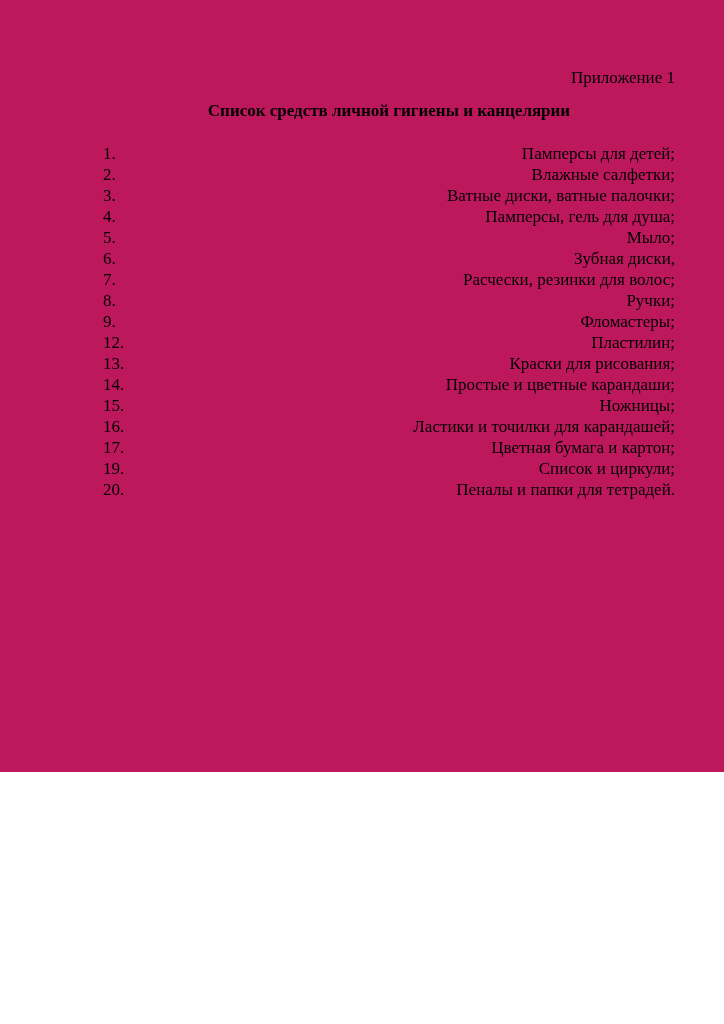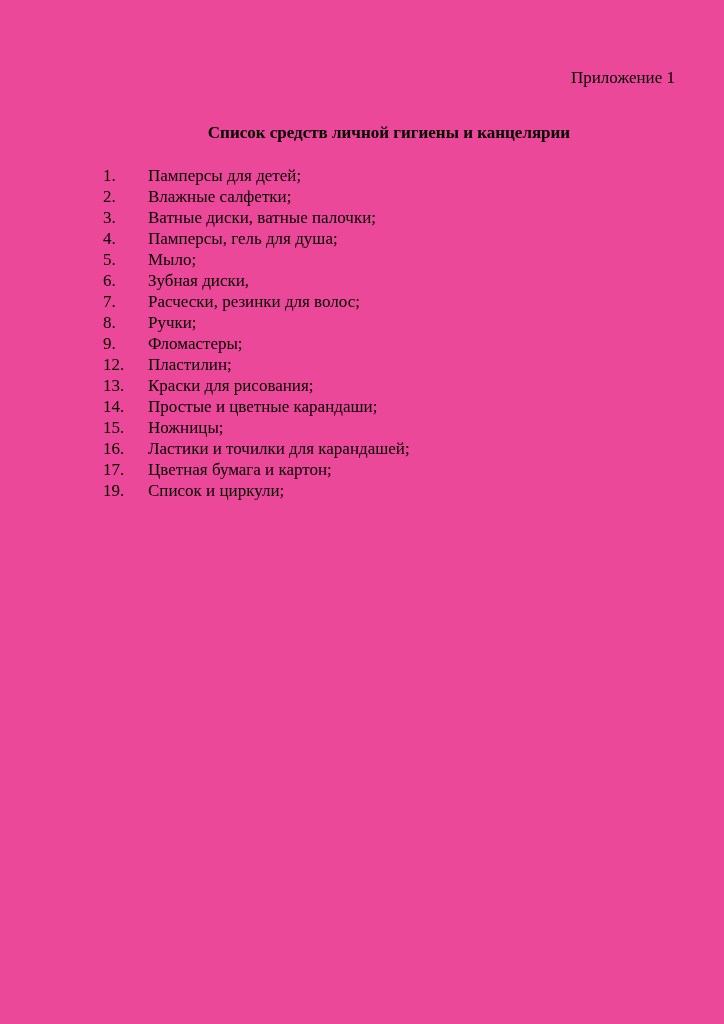--- a/index.html
+++ b/index.html
@@ -3,54 +3,55 @@
 <meta charset="utf-8">
 <style>
   html, body {
     margin: 0;
     padding: 0;
     background: #ffffff;
   }
   .page {
     position: relative;
     width: 724px;
-    height: 1024px;
-    background: #ec4899;
+    height: 772px;
+    background: #be185d;
     color: #000000;
     font-family: "Liberation Serif", "DejaVu Serif", serif;
     font-size: 17px;
     line-height: 21px;
     box-sizing: border-box;
     padding: 67px 49px 0 103px;
     overflow: hidden;
   }
   .appendix-line {
     text-align: right;
     white-space: nowrap;
   }
   .doc-title {
-    margin-top: 34px;
+    margin-top: 12px;
     text-align: center;
     font-weight: bold;
     white-space: nowrap;
   }
   .item-list {
     margin-top: 22px;
   }
   .list-item {
     display: flex;
     align-items: baseline;
   }
   .item-number {
     flex: 0 0 45px;
     white-space: nowrap;
   }
   .item-text {
     flex: 1 1 auto;
     white-space: nowrap;
+    text-align: right;
   }
 </style>
 </head>
 <body>
 
 <div class="page">
   <div class="appendix-line">Приложение 1</div>
 
   <div class="doc-title">Список средств личной гигиены и канцелярии</div>
 
@@ -112,14 +113,18 @@
         <span class="item-text">Ластики и точилки для карандашей;</span>
       </div>
       <div class="list-item">
         <span class="item-number">17.</span>
         <span class="item-text">Цветная бумага и картон;</span>
       </div>
       <div class="list-item">
         <span class="item-number">19.</span>
         <span class="item-text">Список и циркули;</span>
       </div>
+      <div class="list-item">
+        <span class="item-number">20.</span>
+        <span class="item-text">Пеналы и папки для тетрадей.</span>
+      </div>
     </div>
 </div>
 
 </body></html>

